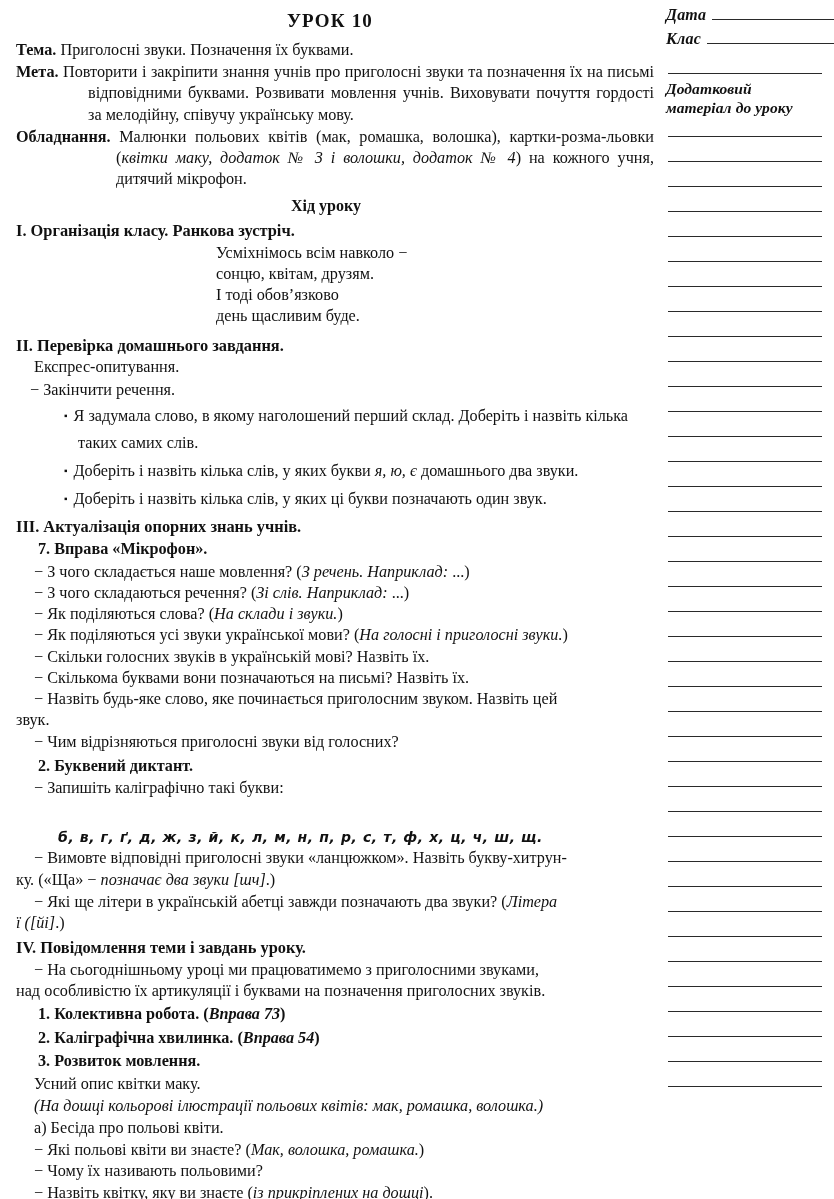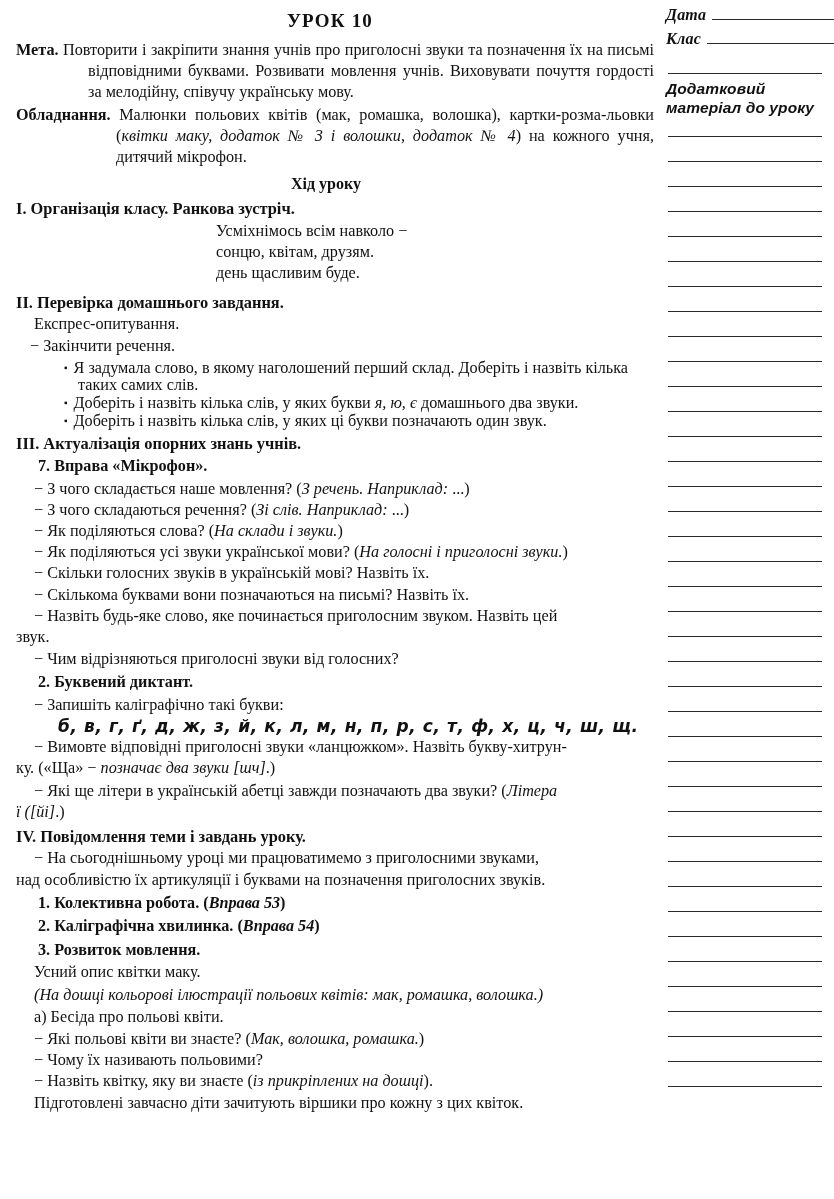--- a/index.html
+++ b/index.html
@@ -56,21 +56,21 @@
     white-space: nowrap;
     margin-right: 6px;
   }
   .margin-label-row .rule-short {
     flex: 1;
     border-bottom: 1.3px solid #2a2a2a;
     margin-bottom: 4px;
     min-width: 56px;
   }
   .addl-head {
-    font-family: Liberation Sans, sans-serif;
+    font-family: Liberation Serif, serif;
     font-style: italic;
     font-weight: bold;
     font-size: 15.5px;
     line-height: 19px;
     padding-left: 4px;
     letter-spacing: .1px;
   }
   .rule {
     height: 0;
     border-bottom: 1.3px solid #2a2a2a;
@@ -131,67 +131,73 @@
     line-height: 21px;
   }
   .dash-item {
     font-size: 16.2px;
     line-height: 21.2px;
     padding-left: 18px;
   }
   .wrap-out { padding-left: 0; }
   .sq-item {
     font-size: 16.2px;
-    line-height: 17px;
+    line-height: 27px;
     padding-left: 62px;
     text-indent: -14px;
     position: relative;
   }
   .sq-bullet {
     font-size: 10px;
     vertical-align: 2px;
     margin-right: 6px;
   }
   i, .it { font-style: italic; }
   .letters {
     font-family: "DejaVu Sans", "Liberation Sans", sans-serif;
     font-style: italic;
     font-weight: bold;
-    font-size: 17px;
+    font-size: 14px;
     letter-spacing: .6px;
     padding-left: 42px;
     line-height: 21px;
+    margin-top: 28px;
   }
   .gap-sm { height: 5px; }
 </style>
 </head>
 <body>
 
 <div class="page">
 
   <div class="main-col">
 
     <div class="title">УРОК 10</div>
 
+    <div class="p hang">
+      <span class="lbl">Тема.</span>
+      <span>Приголосні звуки. Позначення їх буквами.</span>
+    </div>
 
     <div class="p hang">
       <span class="lbl">Мета.</span>
       <span>Повторити і закріпити знання учнів про  приголосні звуки та позначення їх на письмі відповідними буквами. Розвивати мовлення учнів. Виховувати почуття гордості за мелодійну, співучу українську мову.</span>
     </div>
 
     <div class="p hang-eq">
       <span class="lbl">Обладнання.</span>
       <span>Малюнки польових квітів (мак, ромашка, волошка), картки-розма-льовки (</span><i>квітки маку, додаток № 3 і волошки, додаток № 4</i><span>) на кожного учня, дитячий мікрофон.</span>
     </div>
 
     <div class="subtitle">Хід уроку</div>
 
     <div class="h2">I. Організація класу. Ранкова зустріч.</div>
     <div class="verse">Усміхнімось всім навколо −</div>
     <div class="verse">сонцю, квітам, друзям.</div>
+    <div class="verse">І тоді обов’язково</div>
     <div class="verse">день щасливим буде.</div>
 
     <div class="gap-sm"></div>
 
     <div class="h2">II. Перевірка домашнього завдання.</div>
     <div class="p ind1">Експрес-опитування.</div>
     <div class="p ind2">− Закінчити речення.</div>
 
     <div class="sq-item">
       <span class="sq-bullet">▪</span><span>Я задумала слово, в якому наголошений перший склад. Доберіть і назвіть кілька таких самих слів.</span>
@@ -236,21 +242,21 @@
     </div>
     <div class="p wrap-out">
       <i>ї ([йі]</i><span>.)</span>
     </div>
 
     <div class="h2">IV. Повідомлення теми і завдань уроку.</div>
     <div class="dash-item">− На сьогоднішньому уроці ми працюватимемо з приголосними звуками,</div>
     <div class="p wrap-out">над особливістю їх артикуляції і буквами на позначення приголосних звуків.</div>
 
     <div class="h3">
-      <span>1. Колективна робота. (</span><i>Вправа 53</i><span>)</span>
+      <span>1. Колективна робота. (</span><i>Вправа 73</i><span>)</span>
     </div>
     <div class="h3">
       <span>2. Каліграфічна хвилинка. (</span><i>Вправа 54</i><span>)</span>
     </div>
     <div class="h3">3. Розвиток мовлення.</div>
     <div class="p ind1">Усний опис квітки маку.</div>
     <div class="p ind1 it">(На дошці кольорові ілюстрації польових квітів: мак, ромашка, волошка.)</div>
     <div class="p ind1">а) Бесіда про польові квіти.</div>
 
     <div class="dash-item">

